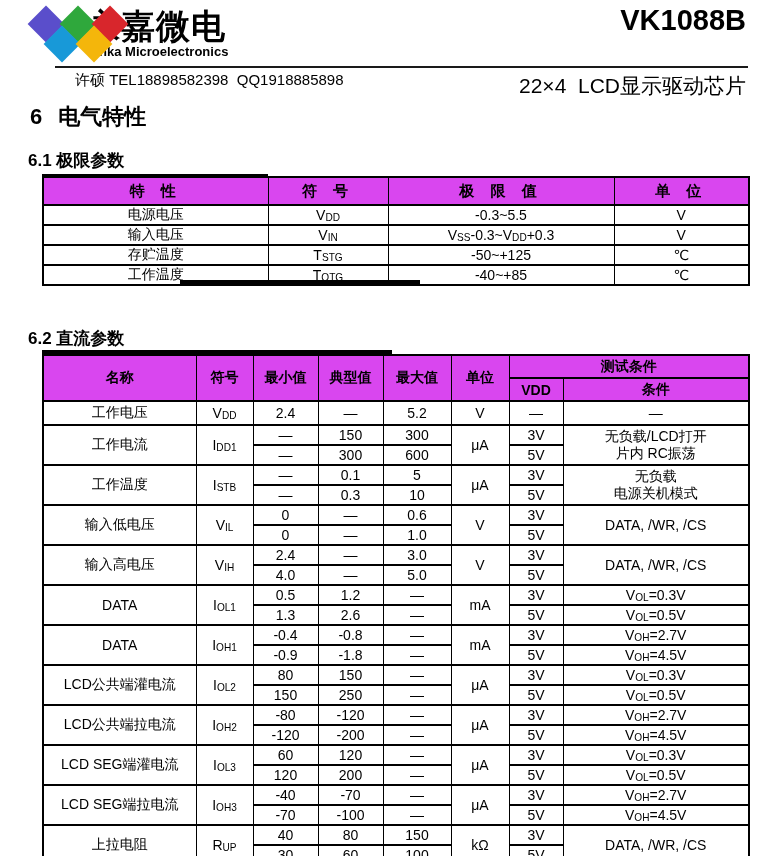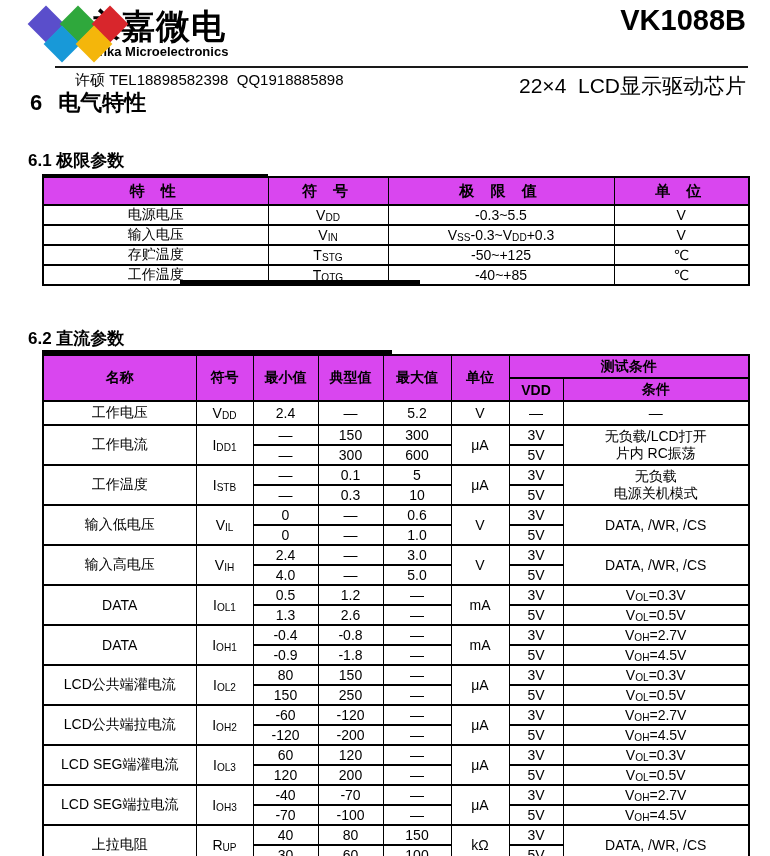--- a/index.html
+++ b/index.html
@@ -8,21 +8,21 @@
   
   .logo-marks{position:absolute;left:28px;top:4px;width:130px;height:62px;}
   .d{position:absolute;width:26px;height:26px;transform:rotate(45deg);}
   .d.row1{z-index:1;} .d.row2{z-index:2;}
   .brand-cn{position:absolute;left:86px;top:4px;font-size:34px;font-weight:bold;letter-spacing:1px;white-space:pre;}
   .brand-en{position:absolute;left:87px;top:44px;font-size:13px;font-weight:bold;white-space:pre;}
   .part-no{position:absolute;right:24px;top:4px;font-size:29px;font-weight:bold;}
   .part-sub{position:absolute;right:24px;top:40px;font-size:21px;white-space:pre;margin-top:32px;}
   .hdr-rule{position:absolute;left:55px;top:66px;width:693px;height:2px;background:#1a1a1a;}
   .contact{position:absolute;left:75px;top:71px;font-size:15px;white-space:pre;}
-  .h1{position:absolute;left:30px;top:88px;font-size:22px;font-weight:bold;}
+  .h1{position:absolute;left:30px;top:102px;font-size:22px;font-weight:bold;}
   .h1 .no{margin-right:16px;}
   .h2{position:absolute;left:28px;font-size:17px;font-weight:bold;text-align:right;}
   .bar{position:absolute;background:#000;}
   
   table{border-collapse:collapse;table-layout:fixed;width:706px;}
   .tbl{border:2px solid #000;}
   .tbl th,.tbl td{border-style:solid;border-color:#000;border-width:2px 1px;text-align:center;vertical-align:middle;padding:0 2px;overflow:hidden;white-space:nowrap;font-size:14px;}
   .tbl th{background:#d946ef;font-weight:bold;}
   .lim th{height:26px;font-size:15px;letter-spacing:6px;}
   .lim td{height:17px;}
@@ -266,21 +266,21 @@
     <td>150</td>
     <td>250</td>
     <td>—</td>
     <td>5V</td>
     <td class="cond">V<sub>OL</sub>=0.5V</td>
   </tr>
 
   <tr>
     <td rowspan="2">LCD公共端拉电流</td>
     <td rowspan="2">I<sub>OH2</sub></td>
-    <td>-60</td>
+    <td>-80</td>
     <td>-120</td>
     <td>—</td>
     <td rowspan="2">μA</td>
     <td>3V</td>
     <td class="cond">V<sub>OH</sub>=2.7V</td>
   </tr>
   <tr>
     <td>-120</td>
     <td>-200</td>
     <td>—</td>

